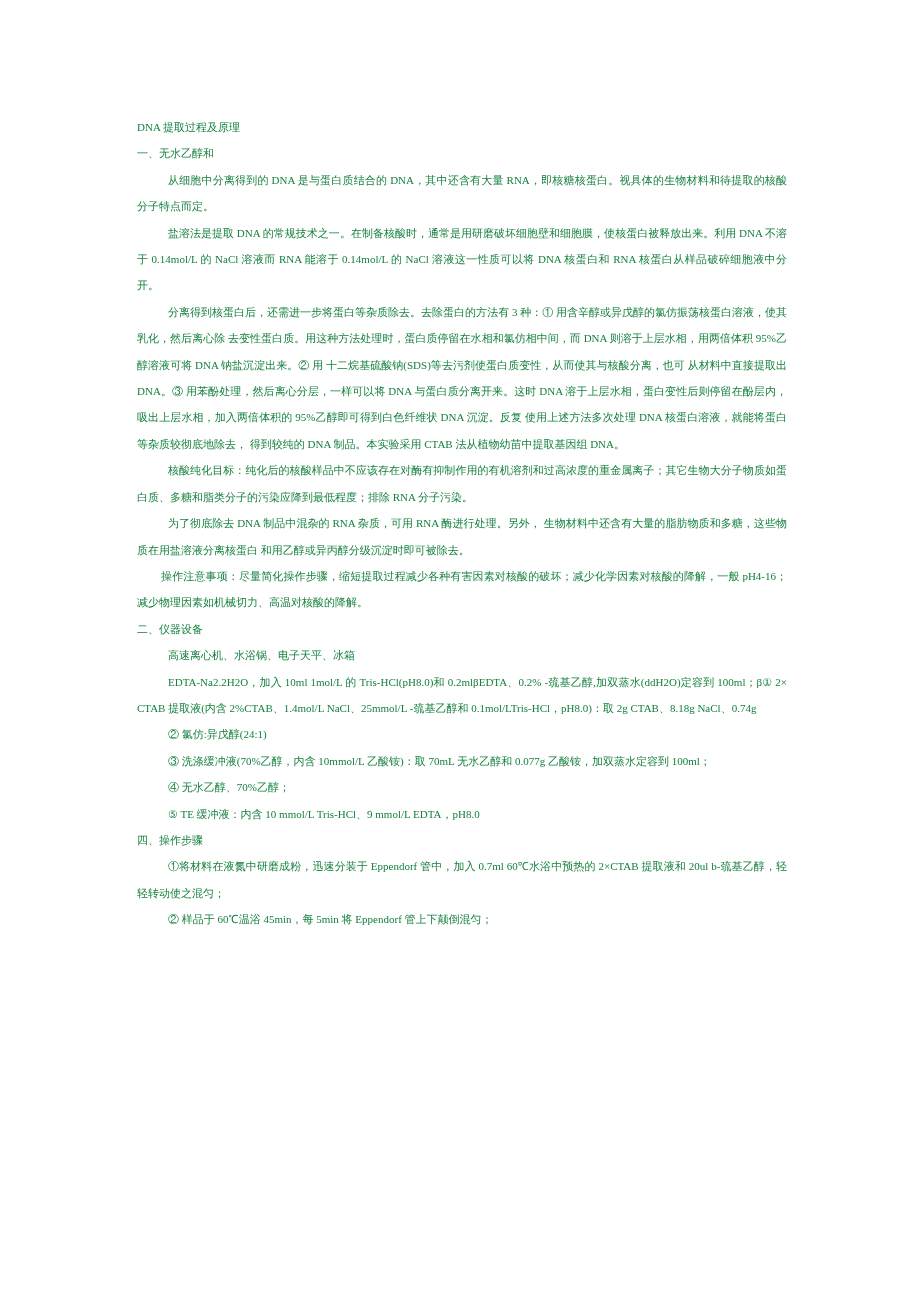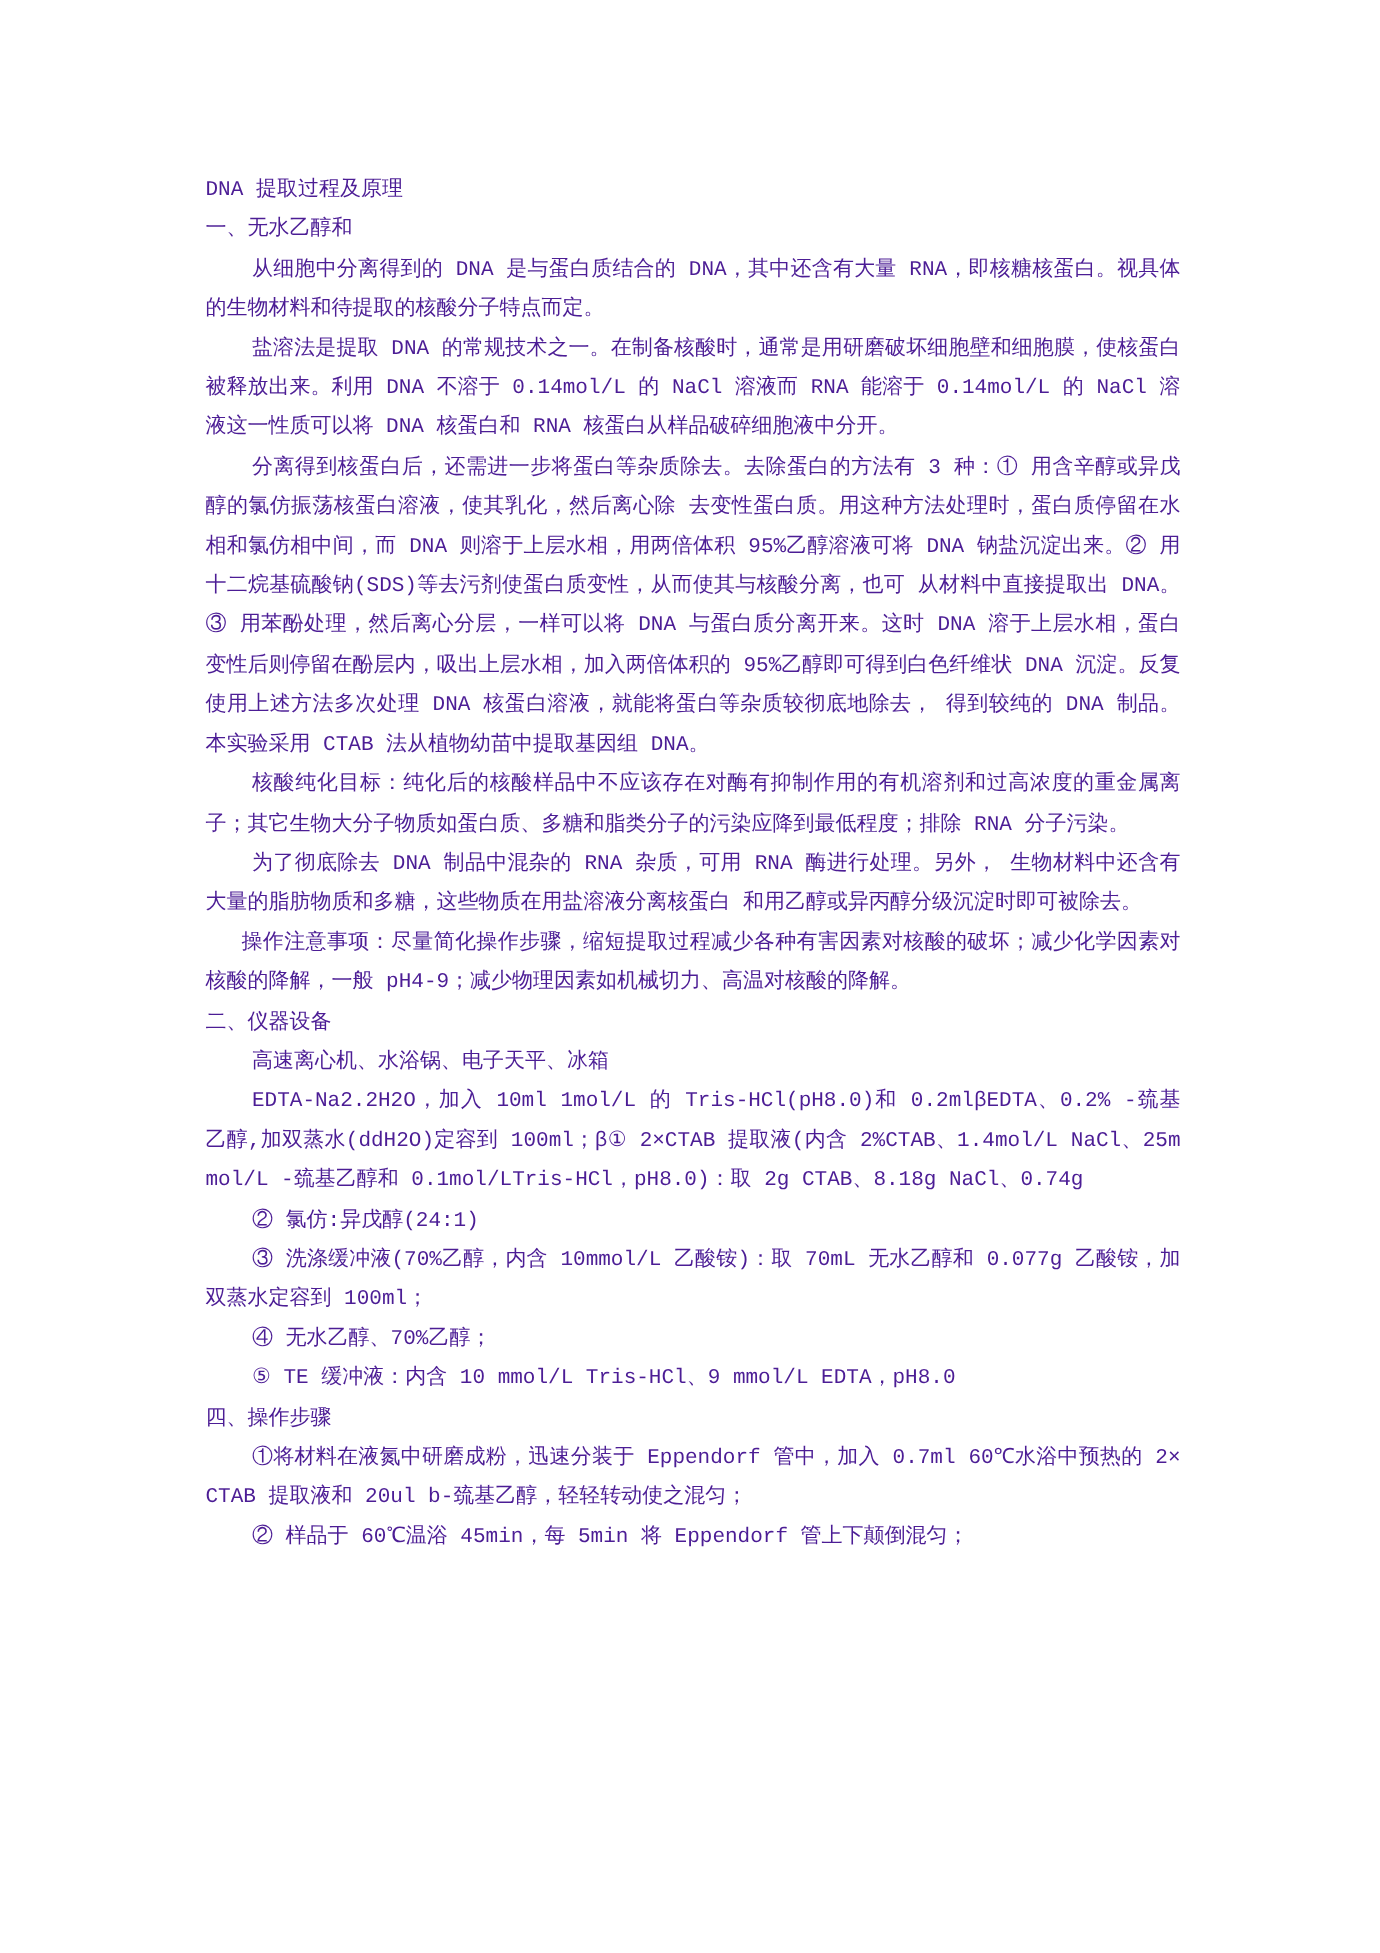--- a/index.html
+++ b/index.html
@@ -24,24 +24,24 @@
     font-size: 15.2px;
     line-height: 26.4px;
     color: #1a1a1a;
     text-align: justify;
     text-justify: inter-ideograph;
   }
   .line,
   .para {
     margin: 0;
     padding: 0;
-    font-family: Liberation Mono, monospace;
-    font-size: 14px;
+    font-family: Liberation Serif, serif;
+    font-size: 11px;
     line-height: 26.4px;
-    color: #4c1d95;
+    color: #15803d;
     white-space: pre-wrap;
     word-break: break-all;
   }
   .para {
     text-align: justify;
     text-justify: inter-ideograph;
   }
   .indent2 { text-indent: 31px; }
   .indent15 { text-indent: 24px; }
   .pad2 { padding-left: 31px; }
@@ -56,21 +56,21 @@
   <div class="doc-body">
 
     <p class="line heading">DNA 提取过程及原理</p>
 
     <p class="line heading">一、无水乙醇和</p>
     <p class="para indent2">从细胞中分离得到的 DNA 是与蛋白质结合的 DNA，其中还含有大量 RNA，即核糖核蛋白。视具体的生物材料和待提取的核酸分子特点而定。</p>
     <p class="para indent2">盐溶法是提取 DNA 的常规技术之一。在制备核酸时，通常是用研磨破坏细胞壁和细胞膜，使核蛋白被释放出来。利用 DNA 不溶于 0.14mol/L 的 NaCl 溶液而 RNA 能溶于 0.14mol/L 的 NaCl 溶液这一性质可以将 DNA 核蛋白和 RNA 核蛋白从样品破碎细胞液中分开。</p>
     <p class="para indent2">分离得到核蛋白后，还需进一步将蛋白等杂质除去。去除蛋白的方法有 3 种：① 用含辛醇或异戊醇的氯仿振荡核蛋白溶液，使其乳化，然后离心除 去变性蛋白质。用这种方法处理时，蛋白质停留在水相和氯仿相中间，而 DNA 则溶于上层水相，用两倍体积 95%乙醇溶液可将 DNA 钠盐沉淀出来。② 用 十二烷基硫酸钠(SDS)等去污剂使蛋白质变性，从而使其与核酸分离，也可 从材料中直接提取出 DNA。③ 用苯酚处理，然后离心分层，一样可以将 DNA 与蛋白质分离开来。这时 DNA 溶于上层水相，蛋白变性后则停留在酚层内，吸出上层水相，加入两倍体积的 95%乙醇即可得到白色纤维状 DNA 沉淀。反复 使用上述方法多次处理 DNA 核蛋白溶液，就能将蛋白等杂质较彻底地除去， 得到较纯的 DNA 制品。本实验采用 CTAB 法从植物幼苗中提取基因组 DNA。</p>
     <p class="para indent2">核酸纯化目标：纯化后的核酸样品中不应该存在对酶有抑制作用的有机溶剂和过高浓度的重金属离子；其它生物大分子物质如蛋白质、多糖和脂类分子的污染应降到最低程度；排除 RNA 分子污染。</p>
     <p class="para indent2">为了彻底除去 DNA 制品中混杂的 RNA 杂质，可用 RNA 酶进行处理。另外， 生物材料中还含有大量的脂肪物质和多糖，这些物质在用盐溶液分离核蛋白 和用乙醇或异丙醇分级沉淀时即可被除去。</p>
-    <p class="para indent15">操作注意事项：尽量简化操作步骤，缩短提取过程减少各种有害因素对核酸的破坏；减少化学因素对核酸的降解，一般 pH4-9；减少物理因素如机械切力、高温对核酸的降解。</p>
+    <p class="para indent15">操作注意事项：尽量简化操作步骤，缩短提取过程减少各种有害因素对核酸的破坏；减少化学因素对核酸的降解，一般 pH4-16；减少物理因素如机械切力、高温对核酸的降解。</p>
 
     <p class="line heading">二、仪器设备</p>
     <p class="para pad2">高速离心机、水浴锅、电子天平、冰箱</p>
 
     <p class="para indent2">EDTA-Na2.2H2O，加入 10ml 1mol/L 的 Tris-HCl(pH8.0)和 0.2mlβEDTA、0.2% -巯基乙醇,加双蒸水(ddH2O)定容到 100ml；β① 2×CTAB 提取液(内含 2%CTAB、1.4mol/L NaCl、25mmol/L -巯基乙醇和 0.1mol/LTris-HCl，pH8.0)：取 2g CTAB、8.18g NaCl、0.74g</p>
     <p class="para pad2">② 氯仿:异戊醇(24:1)</p>
     <p class="para indent2">③ 洗涤缓冲液(70%乙醇，内含 10mmol/L 乙酸铵)：取 70mL 无水乙醇和 0.077g 乙酸铵，加双蒸水定容到 100ml；</p>
     <p class="para pad2">④ 无水乙醇、70%乙醇；</p>
     <p class="para pad2">⑤ TE 缓冲液：内含 10 mmol/L Tris-HCl、9 mmol/L EDTA，pH8.0</p>
 

